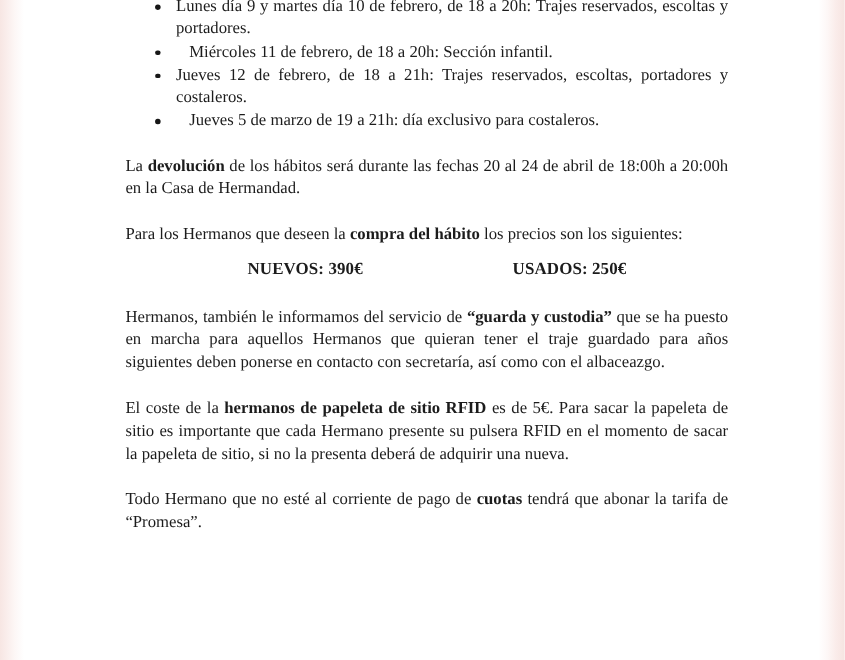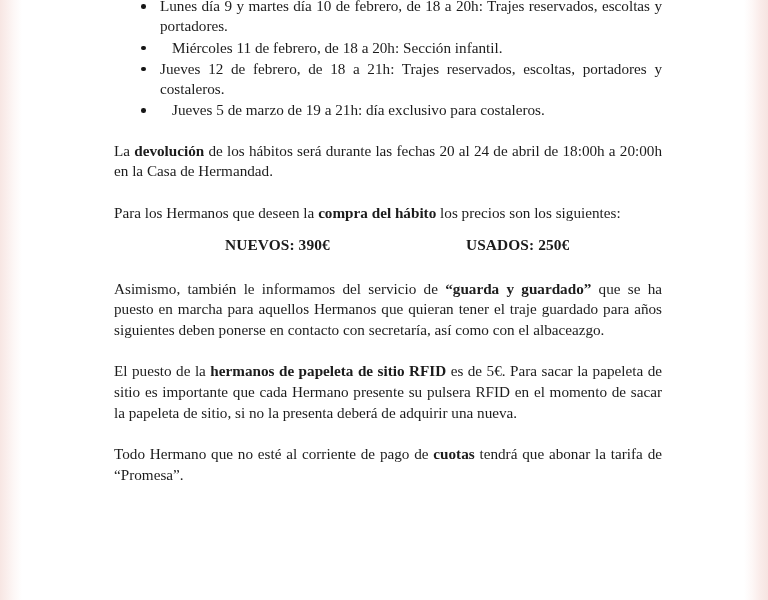--- a/index.html
+++ b/index.html
@@ -167,25 +167,25 @@
 
       <div class="gap-sm"></div>
 
       <div class="price-row">
         <span class="price-new">NUEVOS: 390€</span>
         <span class="price-used">USADOS: 250€</span>
       </div>
 
       <div class="gap-lg"></div>
 
-      <p class="para"><span>Asimismo, también le informamos del servicio de </span><b>“guarda y guardado”</b><span> que se ha puesto en marcha para aquellos Hermanos que quieran tener el traje guardado para años siguientes deben ponerse en contacto con secretaría, así como con el albaceazgo.</span></p>
+      <p class="para"><span>Hermanos, también le informamos del servicio de </span><b>“guarda y custodia”</b><span> que se ha puesto en marcha para aquellos Hermanos que quieran tener el traje guardado para años siguientes deben ponerse en contacto con secretaría, así como con el albaceazgo.</span></p>
 
       <div class="gap-lg"></div>
 
-      <p class="para"><span>El puesto de la </span><b>hermanos de papeleta de sitio RFID</b><span> es de 5€. Para sacar la papeleta de sitio es importante que cada Hermano presente su pulsera RFID en el momento de sacar la papeleta de sitio, si no la presenta deberá de adquirir una nueva.</span></p>
+      <p class="para"><span>El coste de la </span><b>hermanos de papeleta de sitio RFID</b><span> es de 5€. Para sacar la papeleta de sitio es importante que cada Hermano presente su pulsera RFID en el momento de sacar la papeleta de sitio, si no la presenta deberá de adquirir una nueva.</span></p>
 
       <div class="gap-lg"></div>
 
       <p class="para"><span>Todo Hermano que no esté al corriente de pago de </span><b>cuotas</b><span> tendrá que abonar la tarifa de “Promesa”.</span></p>
 
     </div>
   </div>
 
   <div class="edge-tint left"></div>
   <div class="edge-tint right"></div>

